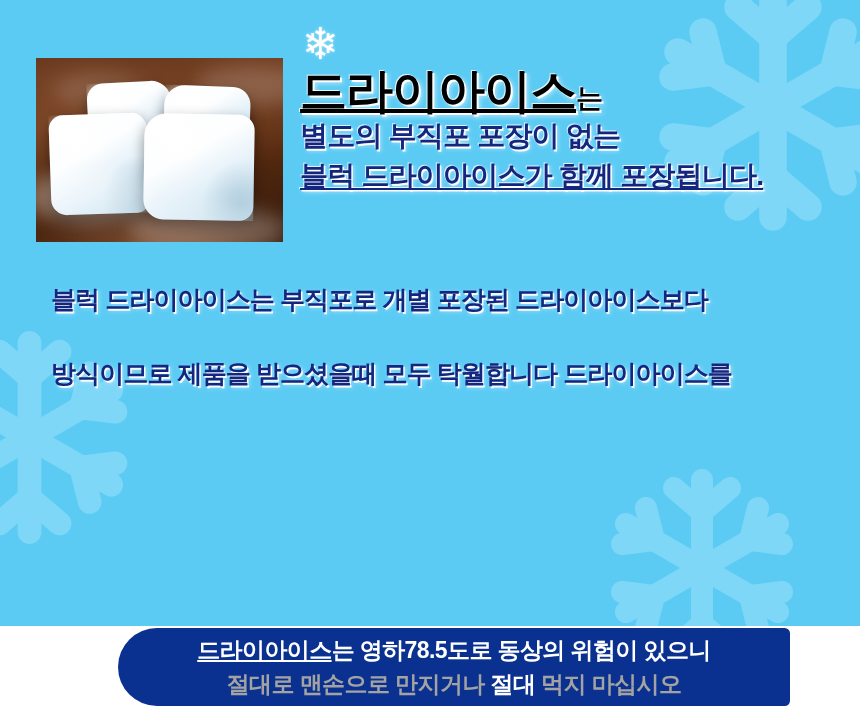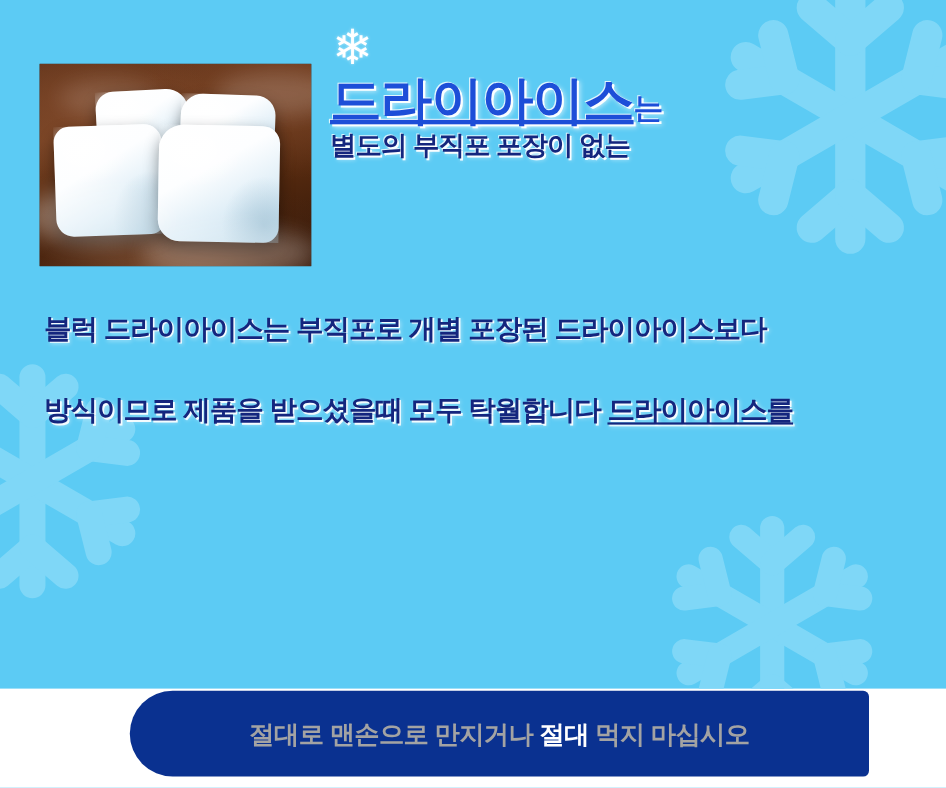--- a/index.html
+++ b/index.html
@@ -120,65 +120,65 @@
     font-size: 44px;
     line-height: 40px;
     height: 44px;
     margin-left: 2px;
     text-shadow: 0 0 3px rgba(255,255,255,0.6);
   }
   .title {
     margin-top: -2px;
     font-size: 47px;
     font-weight: bold;
-    color: #1d4ed8;
+    color: #000000;
     letter-spacing: -1px;
     line-height: 1.06;
     white-space: nowrap;
     text-shadow:
       2px 2px 0 rgba(255,255,255,0.95),
       -1px -1px 0 rgba(255,255,255,0.8),
       3px 3px 5px rgba(255,255,255,0.6);
   }
   .title .u { text-decoration: underline; text-underline-offset: 2px; }
   .title .suffix { font-size: 27px; }
 
   .subline {
-    font-size: 24px;
+    font-size: 28px;
     font-weight: bold;
     color: #14267e;
     letter-spacing: -0.8px;
     line-height: 1.42;
     white-space: nowrap;
     text-shadow:
       1.5px 1.5px 0 rgba(255,255,255,0.95),
       -1px -1px 0 rgba(255,255,255,0.75),
       2px 2px 4px rgba(255,255,255,0.55);
   }
   .subline.u2 { text-decoration: underline; text-underline-offset: 3px; }
 
   
   .body-copy {
     position: absolute;
-    left: 40px;
+    left: 51px;
     top: 282px;
     width: 800px;
   }
   .para {
     font-size: 25px;
     font-weight: bold;
     color: #14267e;
     letter-spacing: -0.9px;
     line-height: 1.43;
     text-shadow:
       1.5px 1.5px 0 rgba(255,255,255,0.9),
       2px 2px 4px rgba(255,255,255,0.5);
   }
   .para + .para { margin-top: 38px; }
-  .para .ul { text-decoration: underline; text-underline-offset: 3px; margin-top: 16px; }
+  .para .ul { text-underline-offset: 3px; margin-top: 16px; }
 
   
   .warning-bar {
     position: absolute;
     left: 118px;
     top: 628px;
     width: 672px;
     height: 78px;
     background: #0a3190;
     border-radius: 44px 6px 6px 44px;
@@ -283,30 +283,32 @@
       <div class="vapor v1"></div>
       <div class="vapor v2"></div>
     </div>
 
     <div class="header-block">
       <div class="snow-icon">❄</div>
       <div class="title">
         <span class="u">드라이아이스</span><span class="suffix">는</span>
       </div>
       <div class="subline">별도의 부직포 포장이 없는</div>
+      <div class="subline u2">블럭 드라이아이스가 함께 포장됩니다.</div>
     </div>
 
     <div class="body-copy">
         <div class="para">
           <div><span>블럭 드라이아이스는 부직포로 개별 포장된 드라이아이스보다</span></div>
         </div>
         <div class="para">
           <div><span>방식이므로 제품을 받으셨을때 모두 탁월합니다 </span><span class="ul">드라이아이스를</span></div>
         </div>
       </div>
 
   </div>
 
   <div class="warning-bar">
+    <div class="warn-line"><span class="white ul">드라이아이스</span><span class="white">는 영하78.5도로 동상의 위험이 있으니</span></div>
     <div class="warn-line"><span class="yellow">절대로 맨손으로 만지거나 </span><span class="white">절대</span><span class="yellow"> 먹지 마십시오</span></div>
   </div>
 
 </div>
 
 </body></html>

